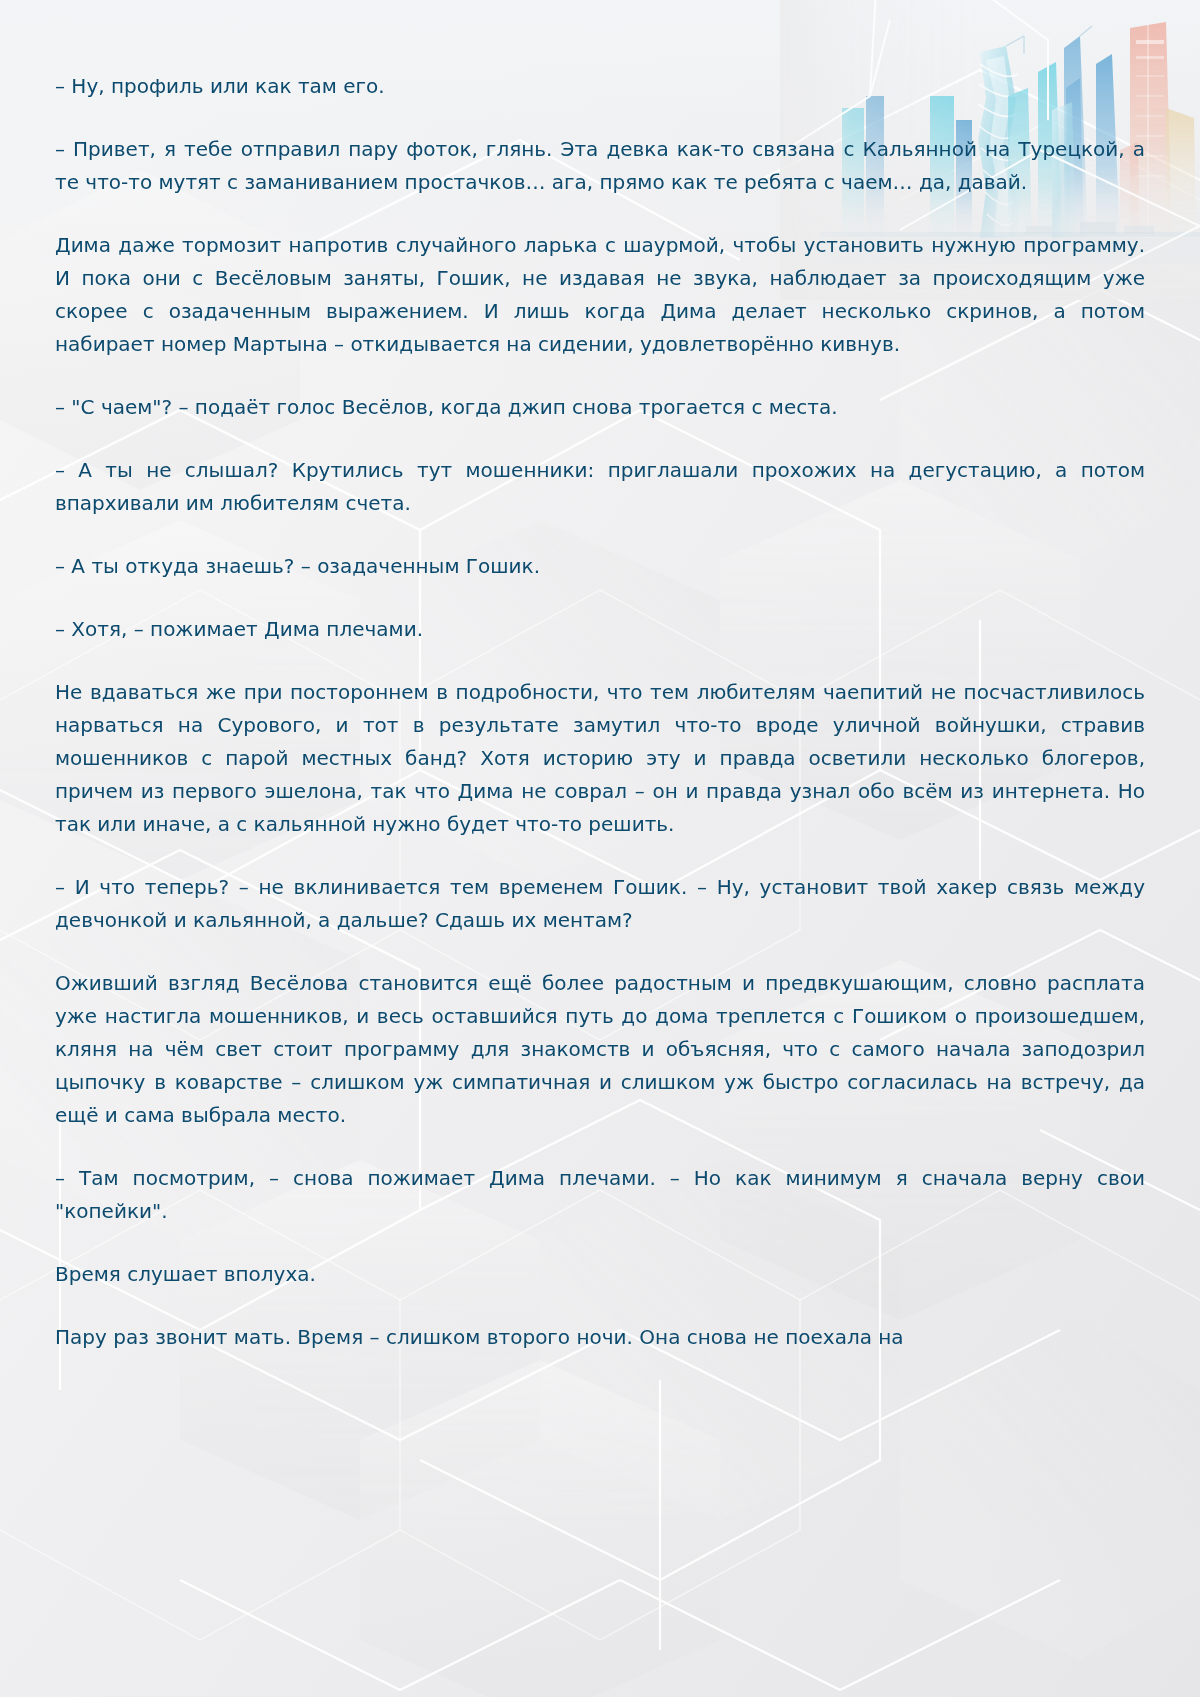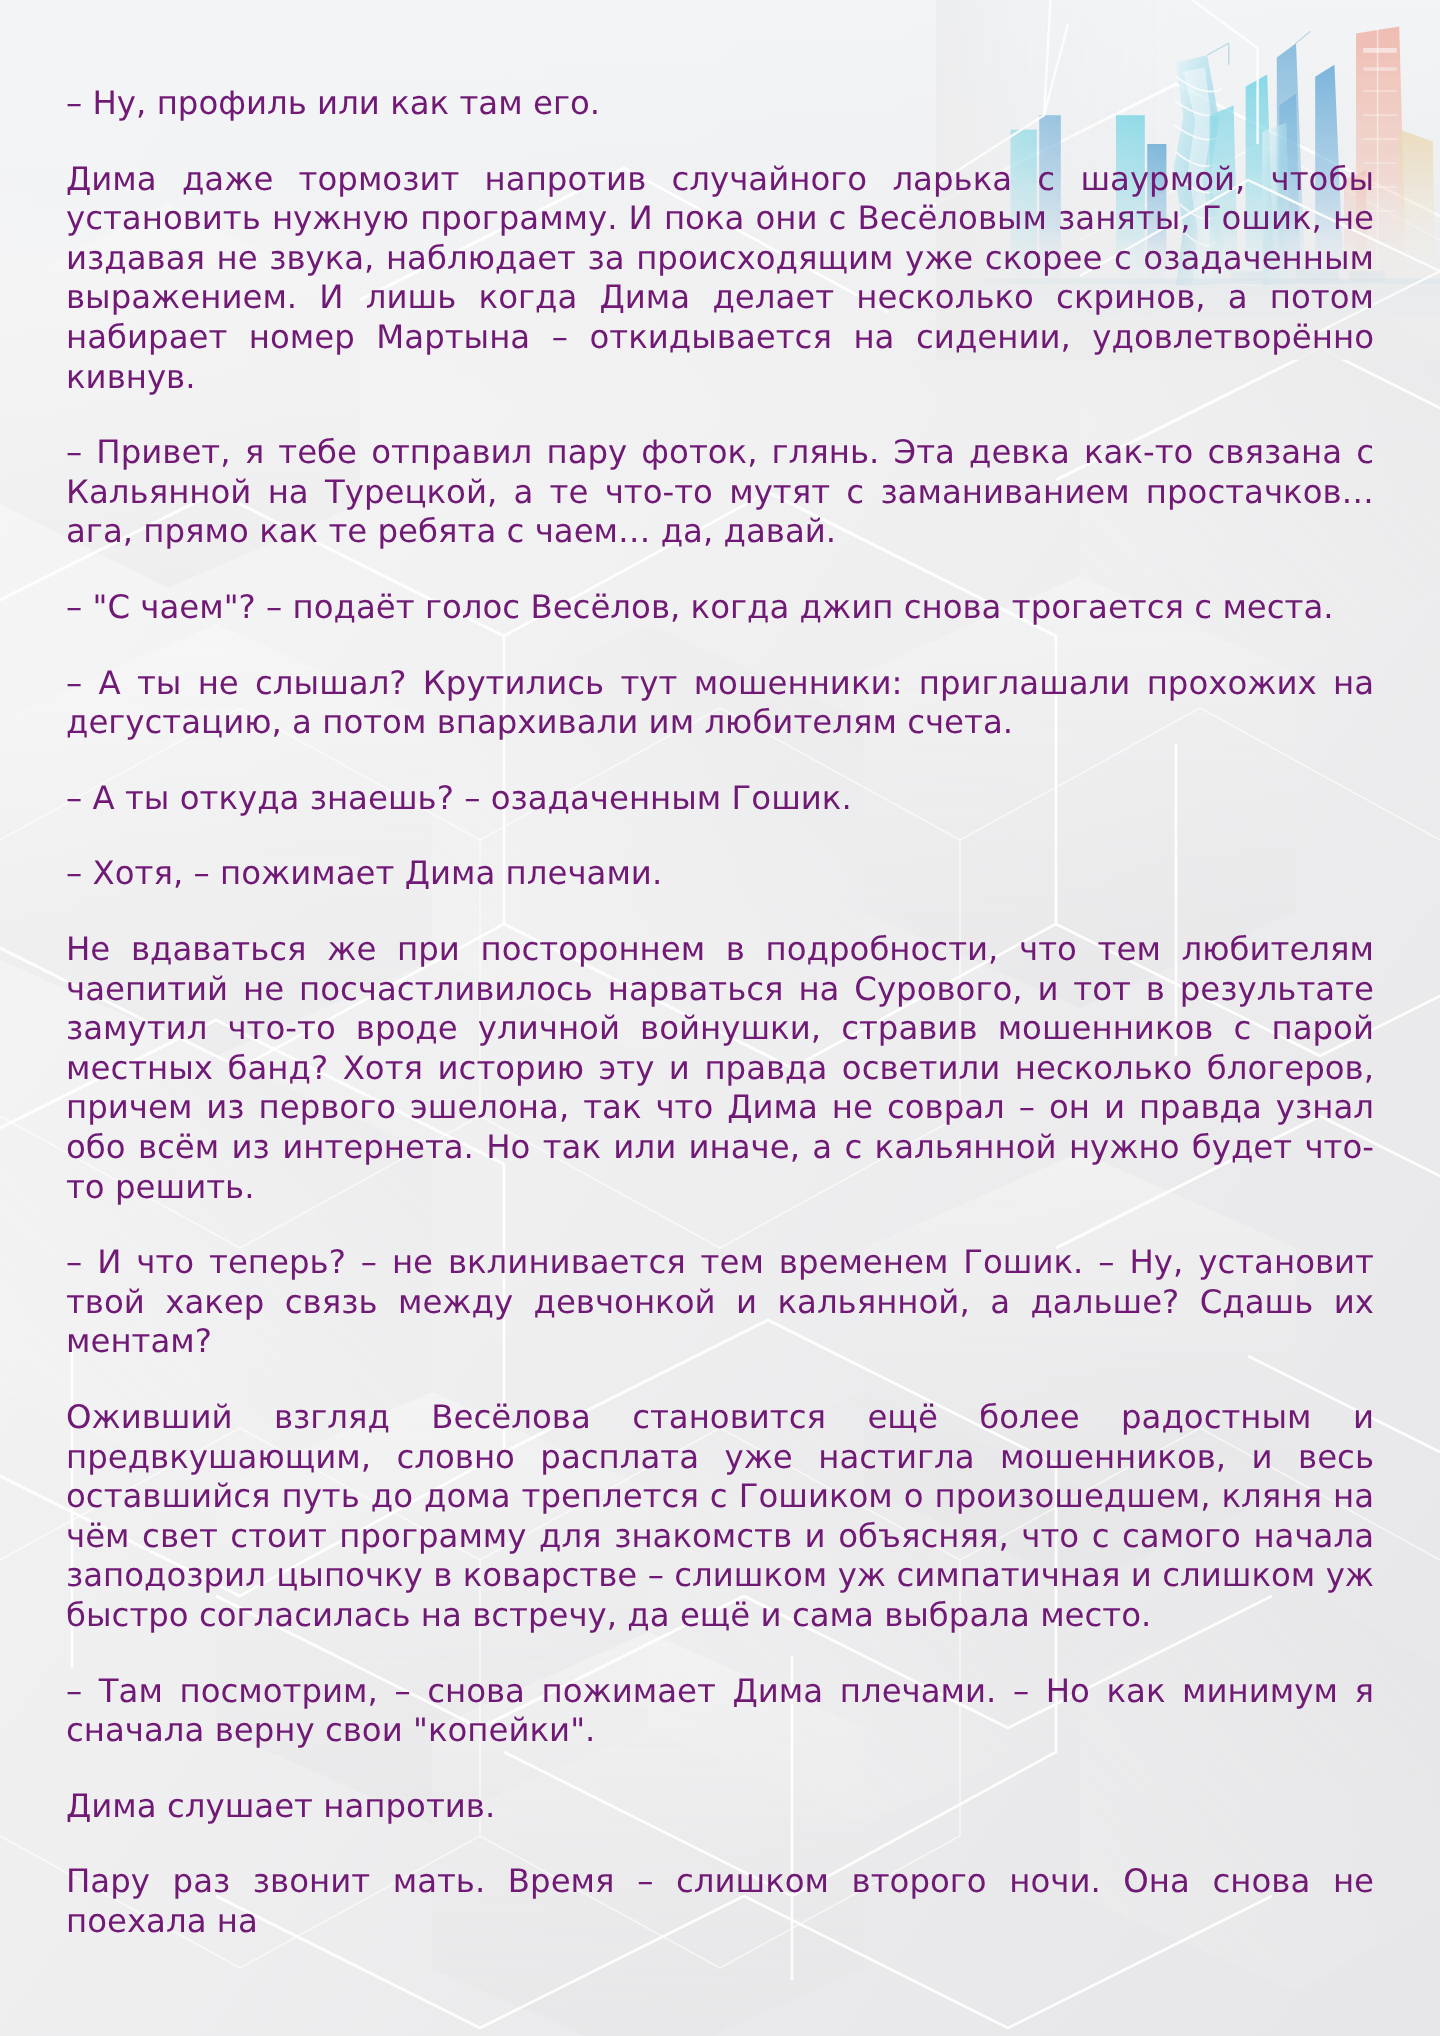--- a/index.html
+++ b/index.html
@@ -48,22 +48,22 @@
   
   .page {
     position: absolute;
     inset: 0;
     z-index: 5;
     box-sizing: border-box;
     padding: 70px 55px 0 55px;
   }
   .body-text {
     width: 1090px;
-    color: #701a75;
-    font-size: 27px;
+    color: #0c4a6e;
+    font-size: 20px;
     line-height: 33px;
     text-align: justify;
     text-justify: inter-word;
     -webkit-hyphens: none;
     hyphens: none;
   }
   .body-text p {
     margin: 0 0 30px 0;
     text-align: justify;
   }
@@ -253,26 +253,26 @@
       <polyline points="120,230 260,150 420,226"></polyline>
       <polyline points="300,286 420,226"></polyline>
       <polyline points="200,-10 268,40 268,120"></polyline>
     </g>
   </svg>
 </div>
 
 <div class="page">
   <div class="body-text">
     <p class="short">– Ну, профиль или как там его.</p>
+    <p>– Привет, я тебе отправил пару фоток, глянь. Эта девка как-то связана с Кальянной на Турецкой, а те что-то мутят с заманиванием простачков… ага, прямо как те ребята с чаем… да, давай.</p>
     <p>Дима даже тормозит напротив случайного ларька с шаурмой, чтобы установить нужную программу. И пока они с Весёловым заняты, Гошик, не издавая не звука, наблюдает за происходящим уже скорее с озадаченным выражением. И лишь когда Дима делает несколько скринов, а потом набирает номер Мартына –  откидывается на сидении, удовлетворённо кивнув.</p>
-    <p>– Привет, я тебе отправил пару фоток, глянь. Эта девка как-то связана с Кальянной на Турецкой, а те что-то мутят с заманиванием простачков… ага, прямо как те ребята с чаем… да, давай.</p>
     <p class="short">– "С чаем"? – подаёт голос Весёлов, когда джип снова трогается с места.</p>
     <p>– А ты не слышал? Крутились тут мошенники: приглашали прохожих на дегустацию, а потом впархивали им любителям счета.</p>
     <p class="short">– А ты откуда знаешь? – озадаченным Гошик.</p>
     <p class="short">– Хотя, – пожимает Дима плечами.</p>
     <p>Не вдаваться же при постороннем в подробности, что тем любителям чаепитий не посчастливилось нарваться на Сурового, и тот в результате замутил что-то вроде уличной войнушки, стравив мошенников с парой местных банд? Хотя историю эту и правда осветили несколько блогеров, причем из первого эшелона, так что Дима не соврал – он и правда узнал обо всём из интернета. Но так или иначе, а с кальянной нужно будет что-то решить.</p>
     <p>– И что теперь? – не вклинивается тем временем Гошик. – Ну, установит твой хакер связь между девчонкой и кальянной, а дальше? Сдашь их ментам?</p>
     <p>Оживший взгляд Весёлова становится ещё более радостным и предвкушающим, словно расплата уже настигла мошенников, и весь оставшийся путь до дома треплется с Гошиком о произошедшем, кляня на чём свет стоит программу для знакомств и объясняя, что с самого начала заподозрил цыпочку в коварстве – слишком уж симпатичная и слишком уж быстро согласилась на встречу, да ещё и сама выбрала место.</p>
     <p>– Там посмотрим, – снова пожимает Дима плечами. – Но как минимум я сначала верну свои "копейки".</p>
-    <p class="short">Дима слушает напротив.</p>
+    <p class="short">Время слушает вполуха.</p>
     <p>Пару раз звонит мать. Время – слишком второго ночи. Она снова не поехала на</p>
   </div>
 </div>
 
 </body></html>

